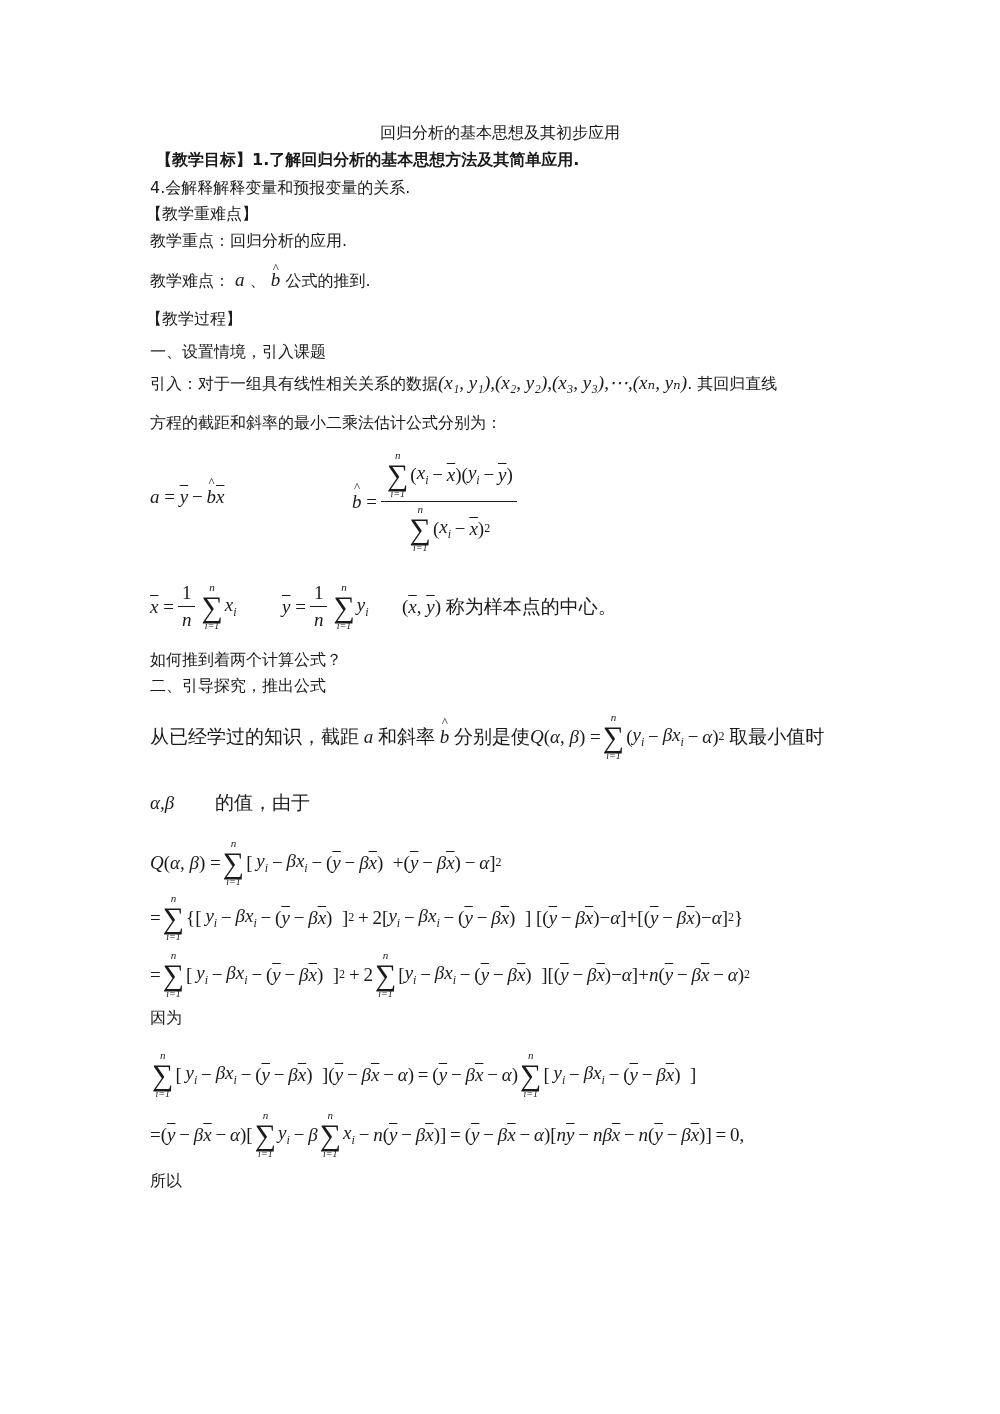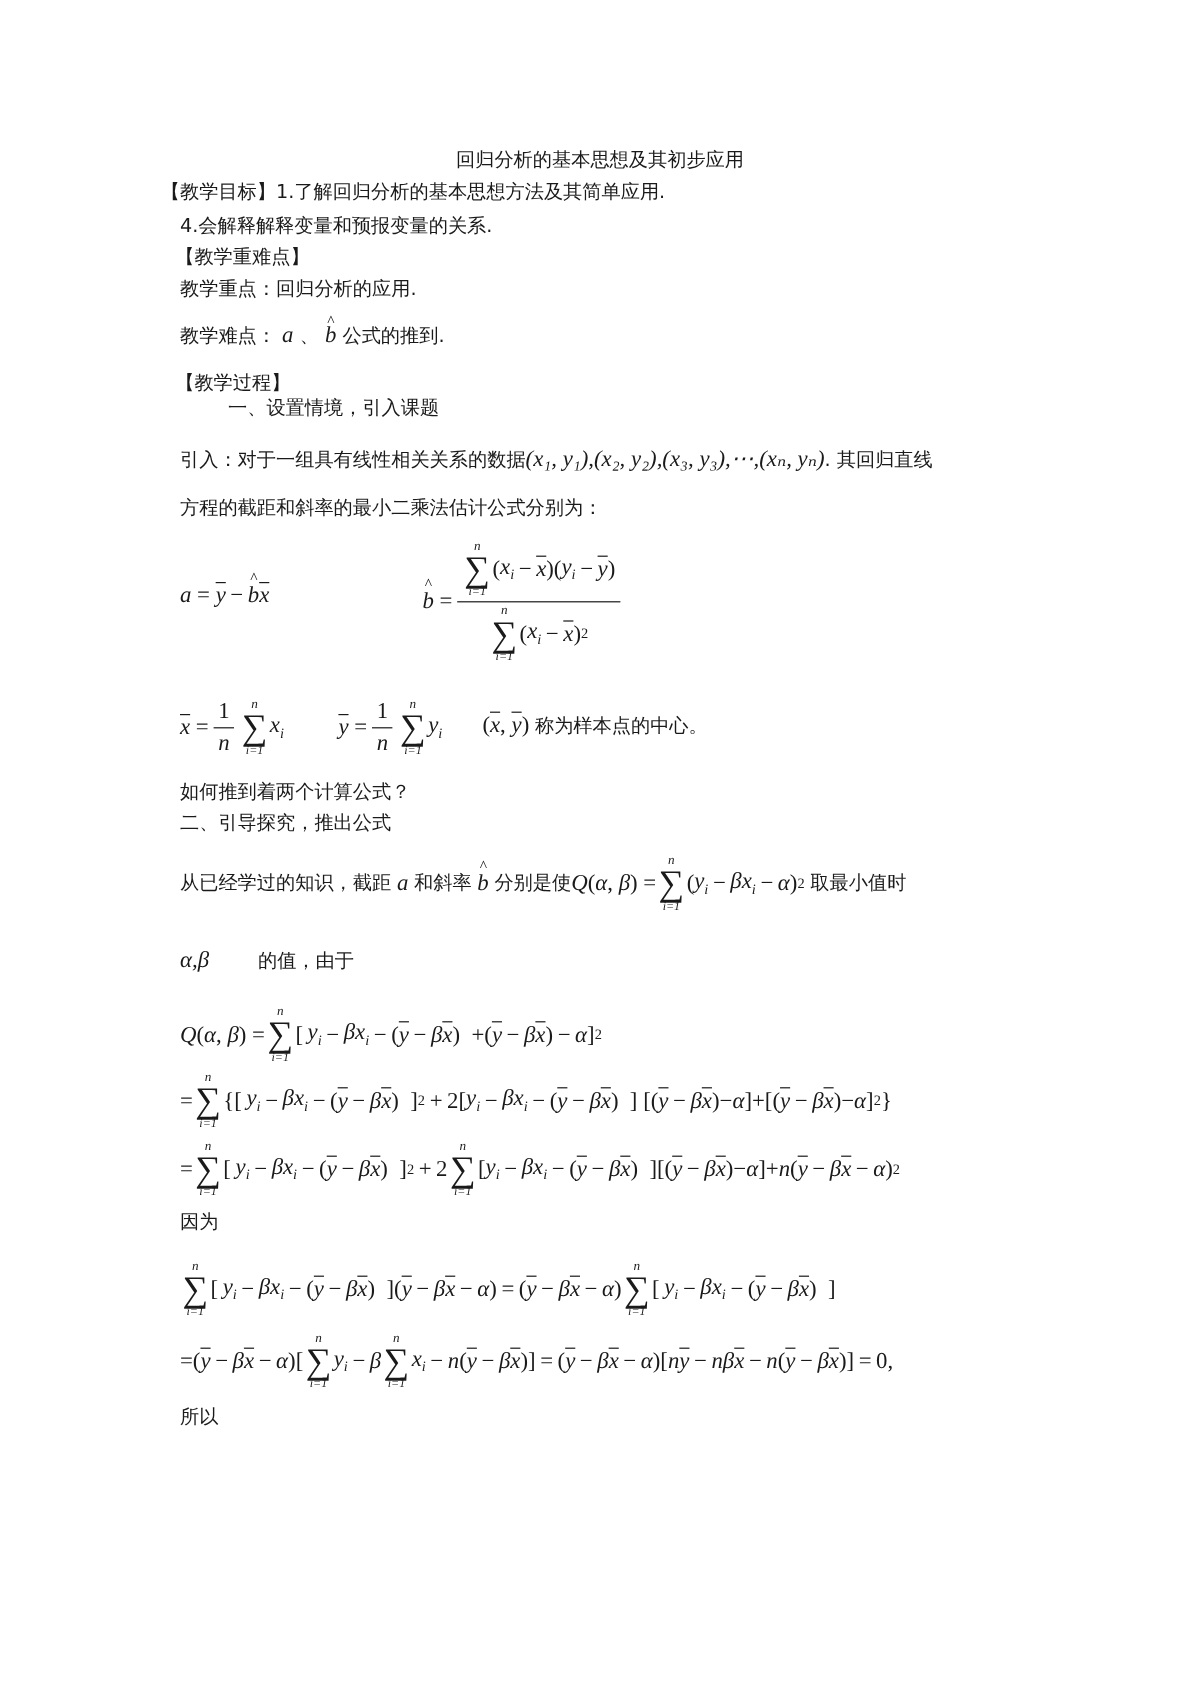--- a/index.html
+++ b/index.html
@@ -14,44 +14,44 @@
     .hat::before { content: "^"; position: absolute; left: 2px; top: -12px; font-size: 13px; font-style: normal; }
     .sum { display: inline-flex; flex-direction: column; align-items: center; vertical-align: middle; margin: 0 2px; line-height: 1; }
     .sum .top { font-size: 11px; font-style: italic; }
     .sum .sig { font-size: 30px; font-style: normal; line-height: 28px; }
     .sum .bot { font-size: 10px; font-style: italic; }
     .frac { display: inline-flex; flex-direction: column; align-items: center; vertical-align: middle; margin: 0 4px; }
     .frac .num { padding: 0 4px 2px; border-bottom: 1px solid #1a1a1a; display: flex; align-items: center; }
     .frac .den { padding-top: 2px; display: flex; align-items: center; }
     sub { font-size: 12px; }
     sup { font-size: 12px; }
-    .cn { font-family: "DejaVu Sans", "Liberation Sans", sans-serif; font-style: normal; font-size: 16px; }
+    .cn { font-family: "DejaVu Sans", "Liberation Sans", sans-serif; font-style: normal; font-size: 19px; }
   </style>
 </head>
 <body>
 
 <div class="line title" style="top:123px;">回归分析的基本思想及其初步应用</div>
 
-<div class="line" style="top:150px; left:134px;">
+<div class="line" style="top:150px; left:156px;font-weight:bold;">
   <span>【教学目标】</span><span>1.了解回归分析的基本思想方法及其简单应用.</span>
 </div>
 <div class="line" style="top:178px;">4.会解释解释变量和预报变量的关系.</div>
 <div class="line" style="top:204px; left:146px;">【教学重难点】</div>
 <div class="line" style="top:231px;">教学重点：回归分析的应用.</div>
 
 <div class="line" style="top:270px;">
   <span>教学难点：</span>
   <span class="m">a</span>
   <span>、</span>
   <span class="m hat">b</span>
   <span>公式的推到.</span>
 </div>
 
 <div class="line" style="top:309px; left:146px;">【教学过程】</div>
-<div class="line" style="top:330px;margin-left:40px;">一、设置情境，引入课题</div>
+<div class="line" style="top:342px;">一、设置情境，引入课题</div>
 
 <div class="line" style="top:373px;">
   <span>引入：对于一组具有线性相关关系的数据</span><span class="m">(x₁, y₁),(x₂, y₂),(x₃, y₃),⋯,(xₙ, yₙ)</span><span>. 其回归直线</span>
 </div>
 <div class="line" style="top:413px;text-align:center;">方程的截距和斜率的最小二乘法估计公式分别为：</div>
 
 <div class="eq" style="top:486px;">
   <span class="m">a</span>&nbsp;=&nbsp;<span class="m ol">y</span> − <span class="m hat">b</span><span class="m ol">x</span>
 </div>
 

